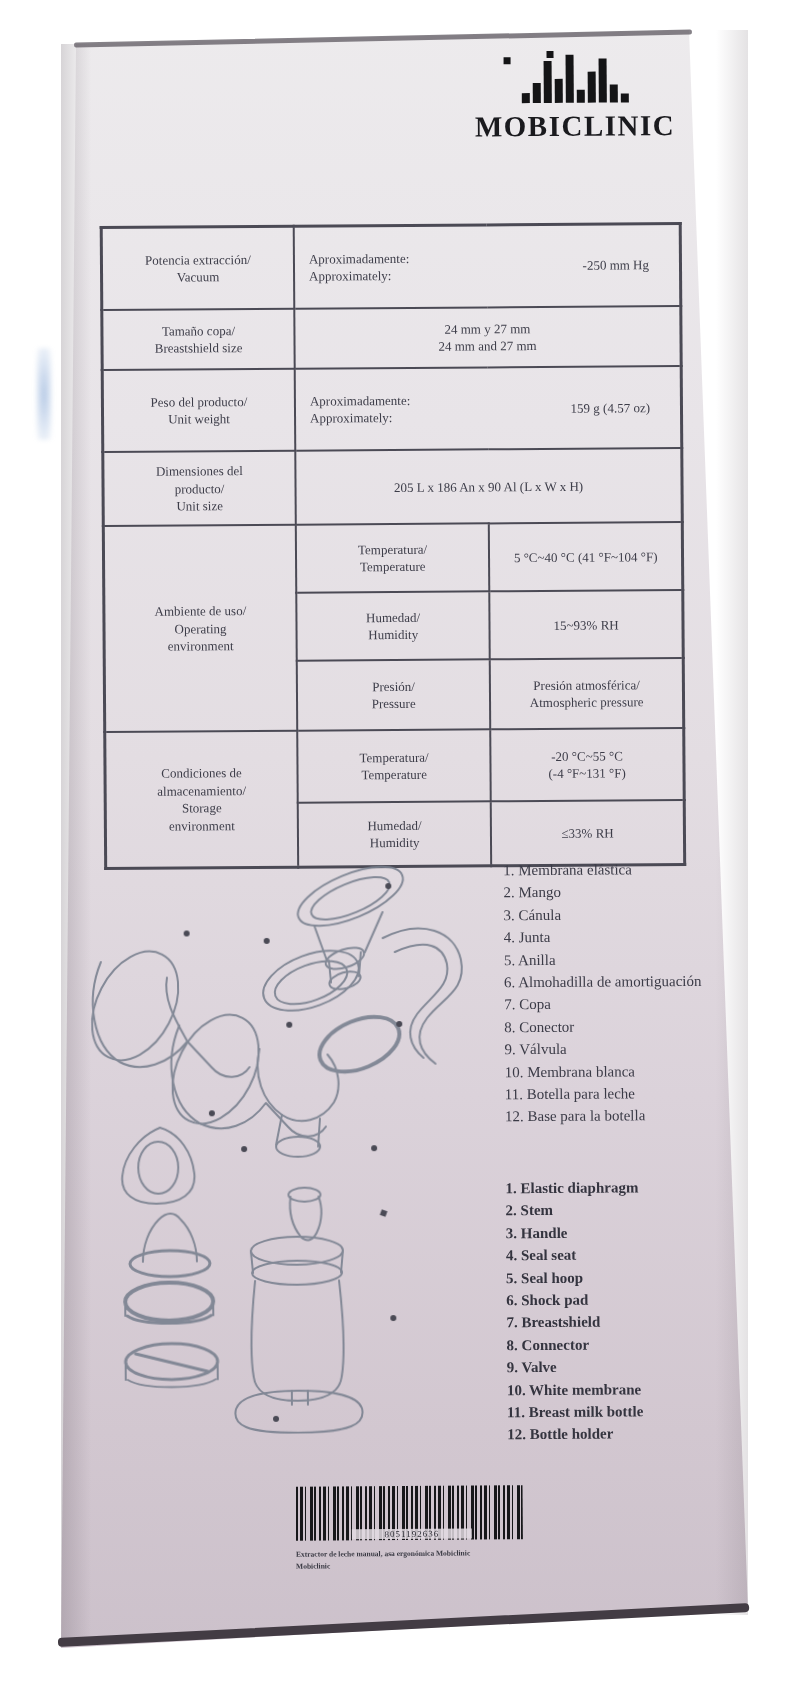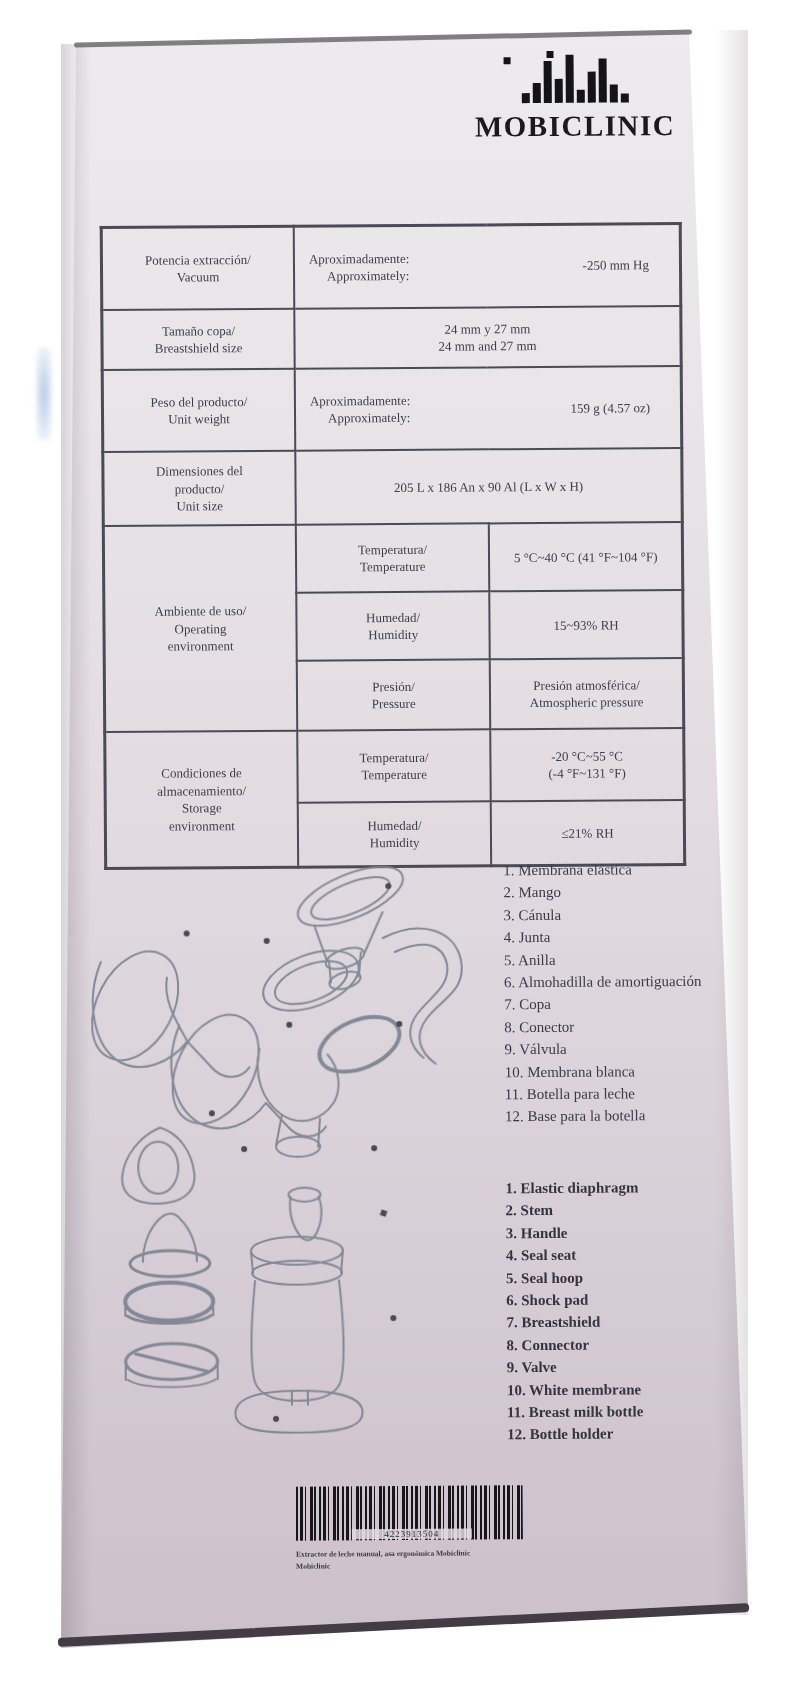--- a/index.html
+++ b/index.html
@@ -33,21 +33,21 @@
   .logo-bars .dot { position:absolute; width:7px; height:7px; background:#141416; }
   .logo-word { margin-top:7px; font-size:29px; font-weight:700; letter-spacing:1.5px; color:#1a1a1e; }
 
   
   table.spec { position:absolute; left:104px; top:224px; width:582px; border-collapse:collapse;
     border:3px solid #4b4a55; table-layout:fixed; }
   table.spec td { border:2px solid #4b4a55; font-size:13px; line-height:1.35; color:#3d3d49;
     text-align:center; vertical-align:middle; padding:5px 4px; white-space:pre-line; }
   .c1 { width:182px; } .c2 { width:148px; } .c3 { width:244px; }
   .cellflex { display:flex; align-items:center; justify-content:space-between; padding:0 26px 0 10px; }
-  .cellflex .approx { text-align:right; white-space:pre-line; }
+  .cellflex .approx { text-align:left; white-space:pre-line; }
   .cellflex .val { text-align:left; white-space:pre-line; }
   td.leftval { text-align:left; padding-left:14px; }
 
   
   .plist { position:absolute; left:503px; width:215px; list-style:none; margin:0; padding:0;
     font-size:15px; color:#3b3b47; }
   .plist li { line-height:22.4px; padding-left:22px; text-indent:-22px; }
   .plist-es { top:860px; }
   .plist-en { top:1178px; font-weight:700; color:#34343f; }
 
@@ -159,21 +159,21 @@
 Storage
 environment</td>
         <td style="height:60px">Temperatura/
 Temperature</td>
         <td>-20 °C~55 °C
 (-4 °F~131 °F)</td>
       </tr>
       <tr>
         <td style="height:52px">Humedad/
 Humidity</td>
-        <td>≤21% RH</td>
+        <td>≤33% RH</td>
       </tr>
     </tbody>
       </table>
 
     <svg class="diagram" width="395" height="585" viewBox="0 0 395 585">
       <g fill="none" stroke="#79808f" stroke-width="2" stroke-linecap="round" stroke-linejoin="round" opacity="0.9">
 
         <ellipse cx="268" cy="48" rx="56" ry="22" transform="rotate(-22 268 48)"></ellipse>
         <ellipse cx="268" cy="50" rx="42" ry="15" transform="rotate(-22 268 50)"></ellipse>
         <path d="M232 78 L244 112 M300 64 L282 104"></path>
@@ -268,21 +268,21 @@
       <li>7. Breastshield</li>
       <li>8. Connector</li>
       <li>9. Valve</li>
       <li>10. White membrane</li>
       <li>11. Breast milk bottle</li>
       <li>12. Bottle holder</li>
     </ul>
 
     <div class="barcode-block">
       <div class="barcode"></div>
-      <div class="barcode-number">4223913504</div>
+      <div class="barcode-number">8051192636</div>
       <div class="barcode-caption">Extractor de leche manual, asa ergonómica Mobiclinic
 Mobiclinic</div>
     </div>
 
   </div>
 
   <div class="bottom-edge"></div>
 </div>
 
 </body></html>

